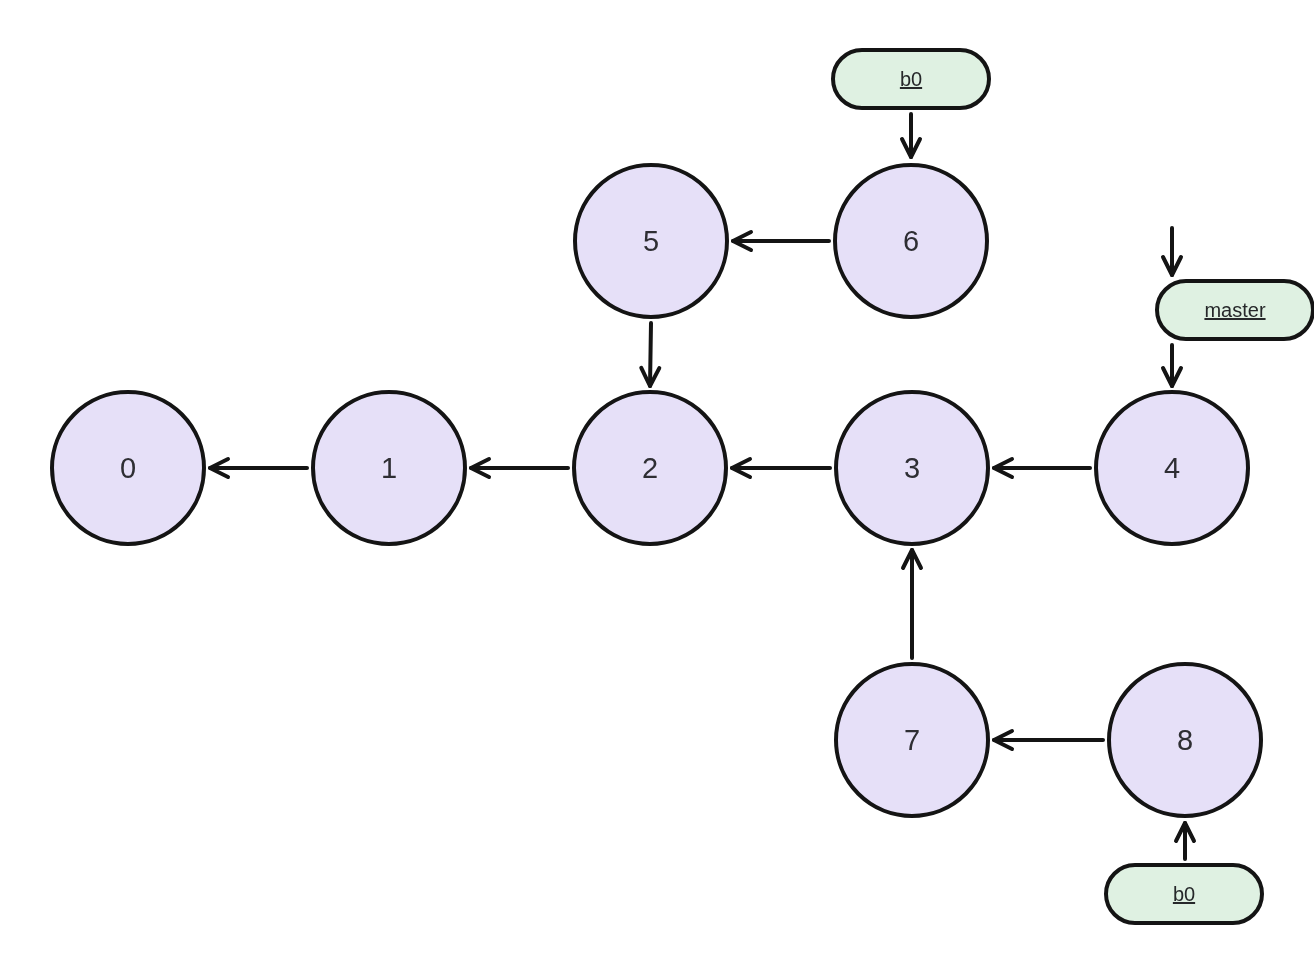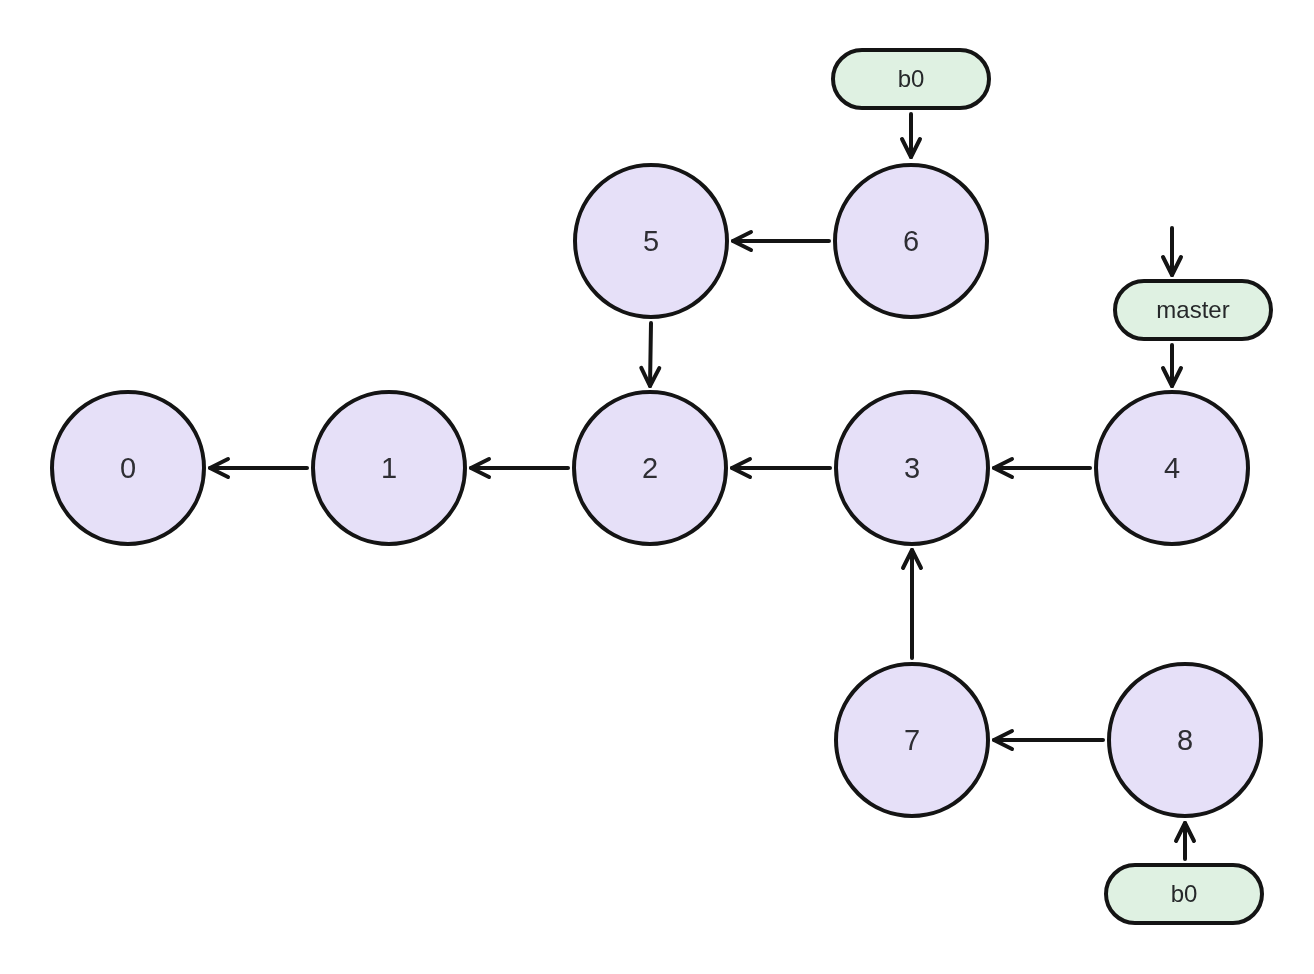--- a/index.html
+++ b/index.html
@@ -50,22 +50,23 @@
     height: 62px;
     box-sizing: border-box;
     border: 4px solid var(--ref-stroke, #141414);
     border-radius: 31px;
     background: var(--ref-fill, #dff1e2);
     display: flex;
     align-items: center;
     justify-content: center;
   }
   .ref-label {
-    font-size: 24px;
+    font-size: 20px;
     color: var(--ref-text, #26282a);
+    text-decoration: underline;
   }
 </style>
 </head>
 <body>
 
 <div class="canvas">
 
   <svg class="edge-layer" viewBox="0 0 1314 974" xmlns="http://www.w3.org/2000/svg">
     <defs>
       <marker id="arrowhead" markerUnits="userSpaceOnUse" markerWidth="30" markerHeight="30" refX="24" refY="15" orient="auto">
@@ -110,20 +111,20 @@
   <div class="commit" style="left:834px;  top:662px;">
     <span class="commit-label">7</span>
   </div>
   <div class="commit" style="left:1107px; top:662px;">
     <span class="commit-label">8</span>
   </div>
 
   <div class="ref" style="left:831px;  top:48px;">
     <span class="ref-label">b0</span>
   </div>
-  <div class="ref" style="left:1113px; top:279px;">
+  <div class="ref" style="left:1155px; top:279px;">
     <span class="ref-label">master</span>
   </div>
   <div class="ref" style="left:1104px; top:863px;">
     <span class="ref-label">b0</span>
   </div>
 
 </div>
 
 </body></html>

